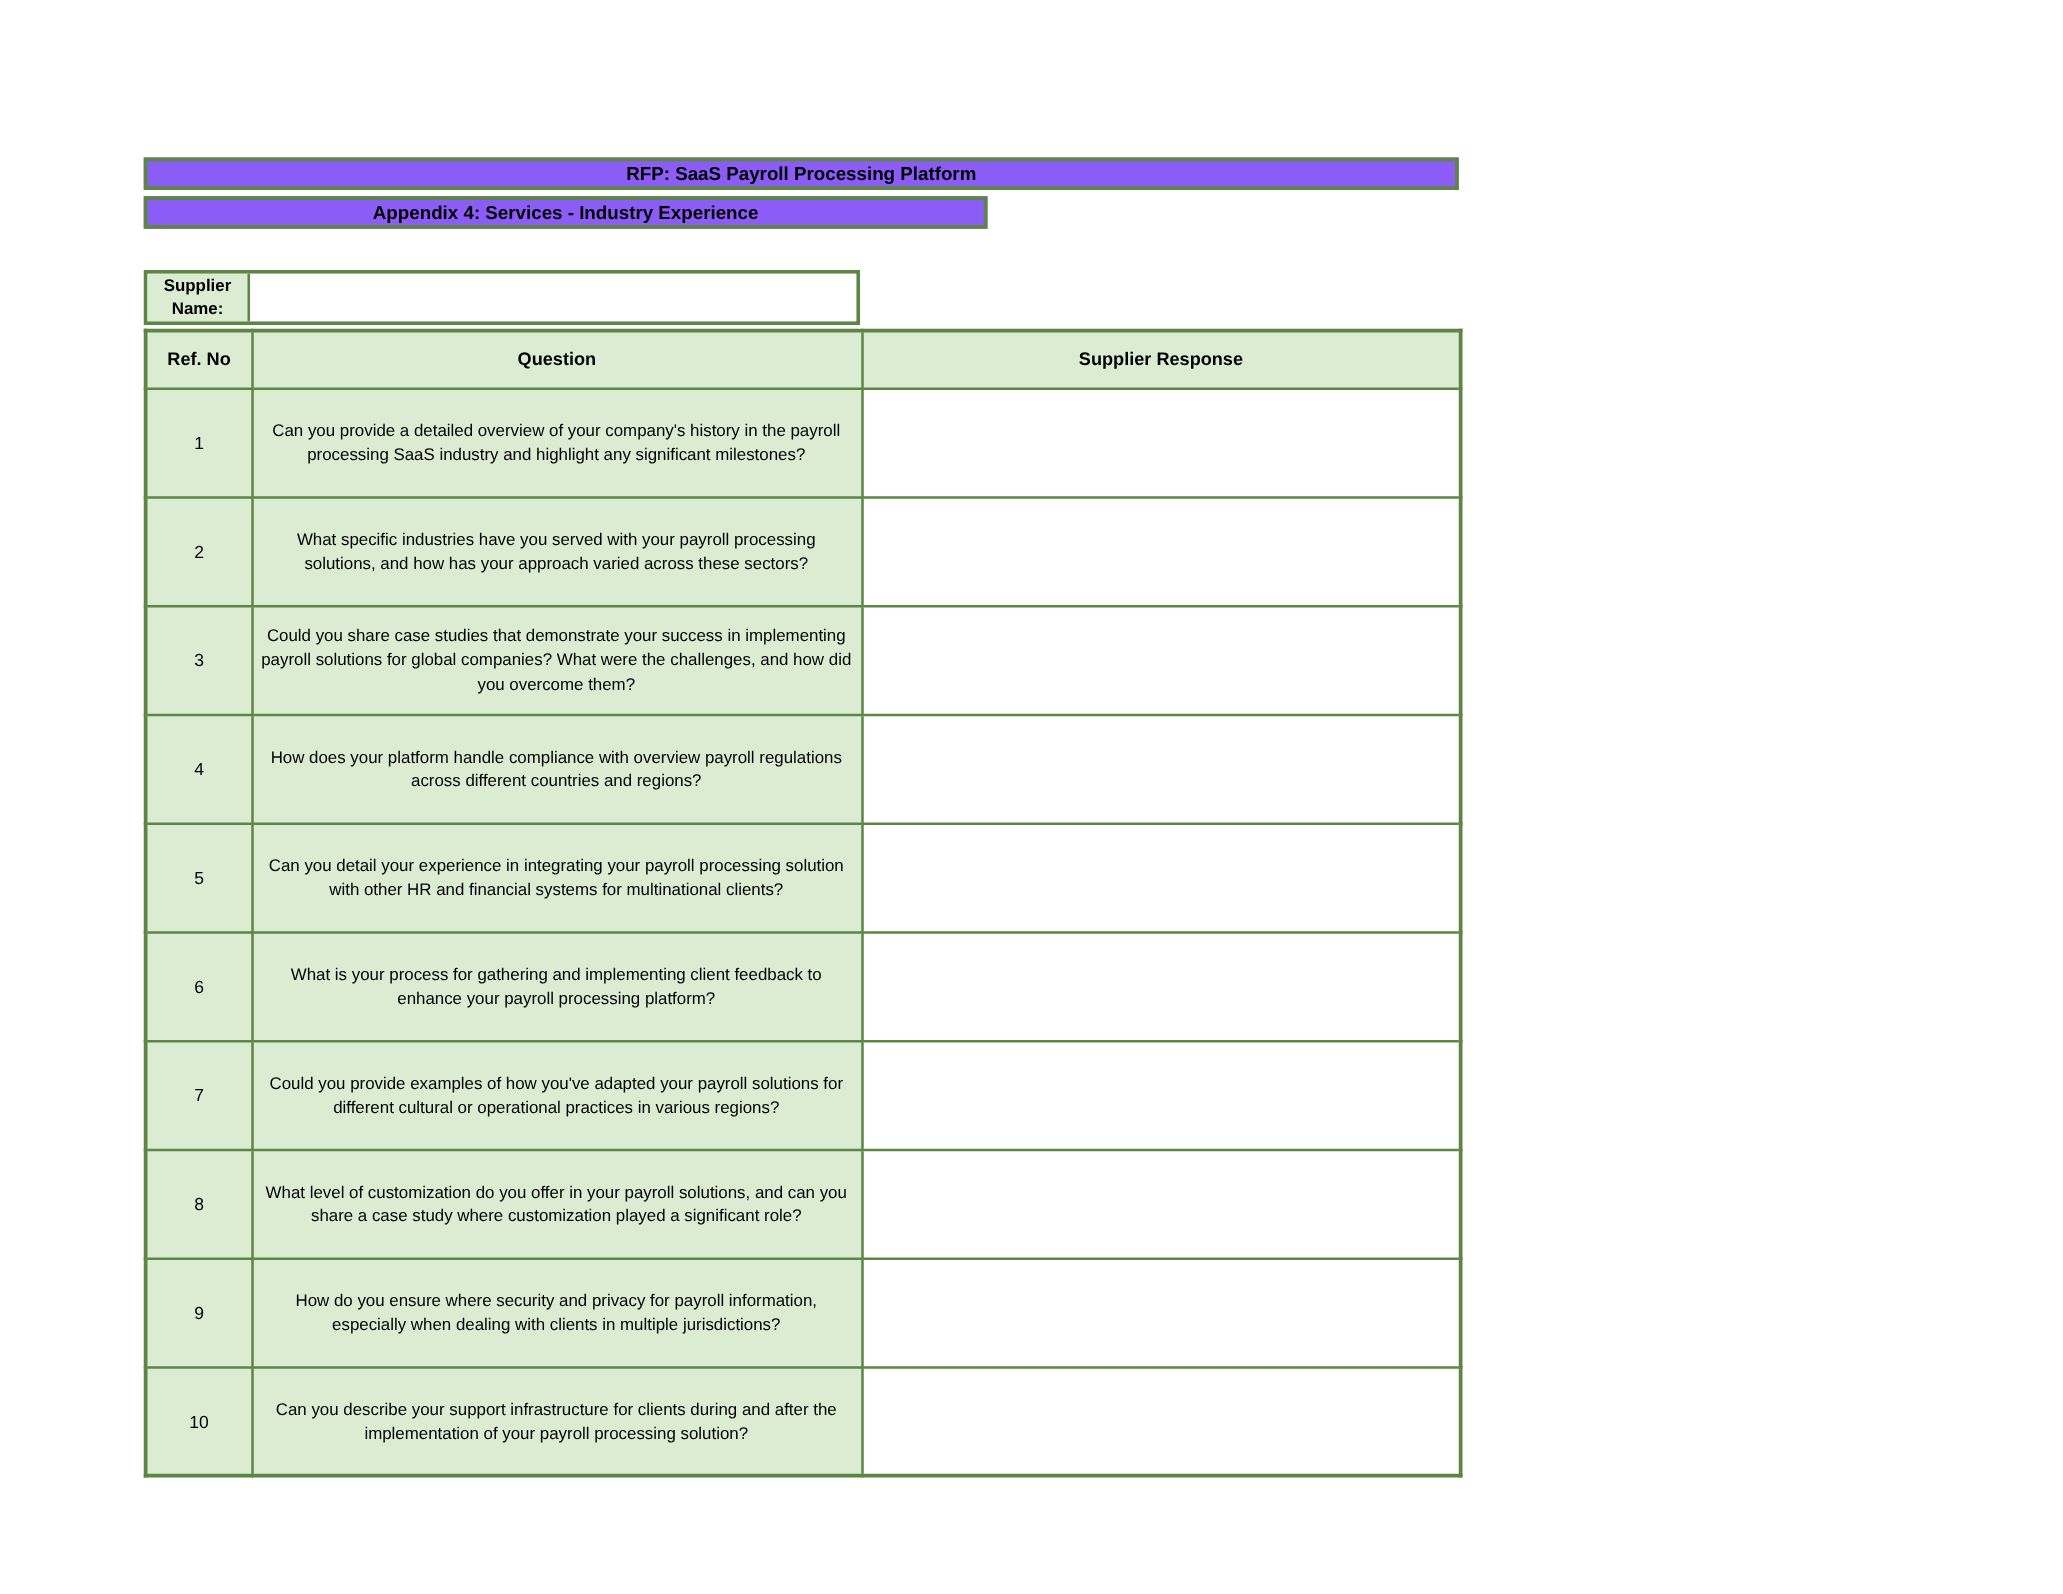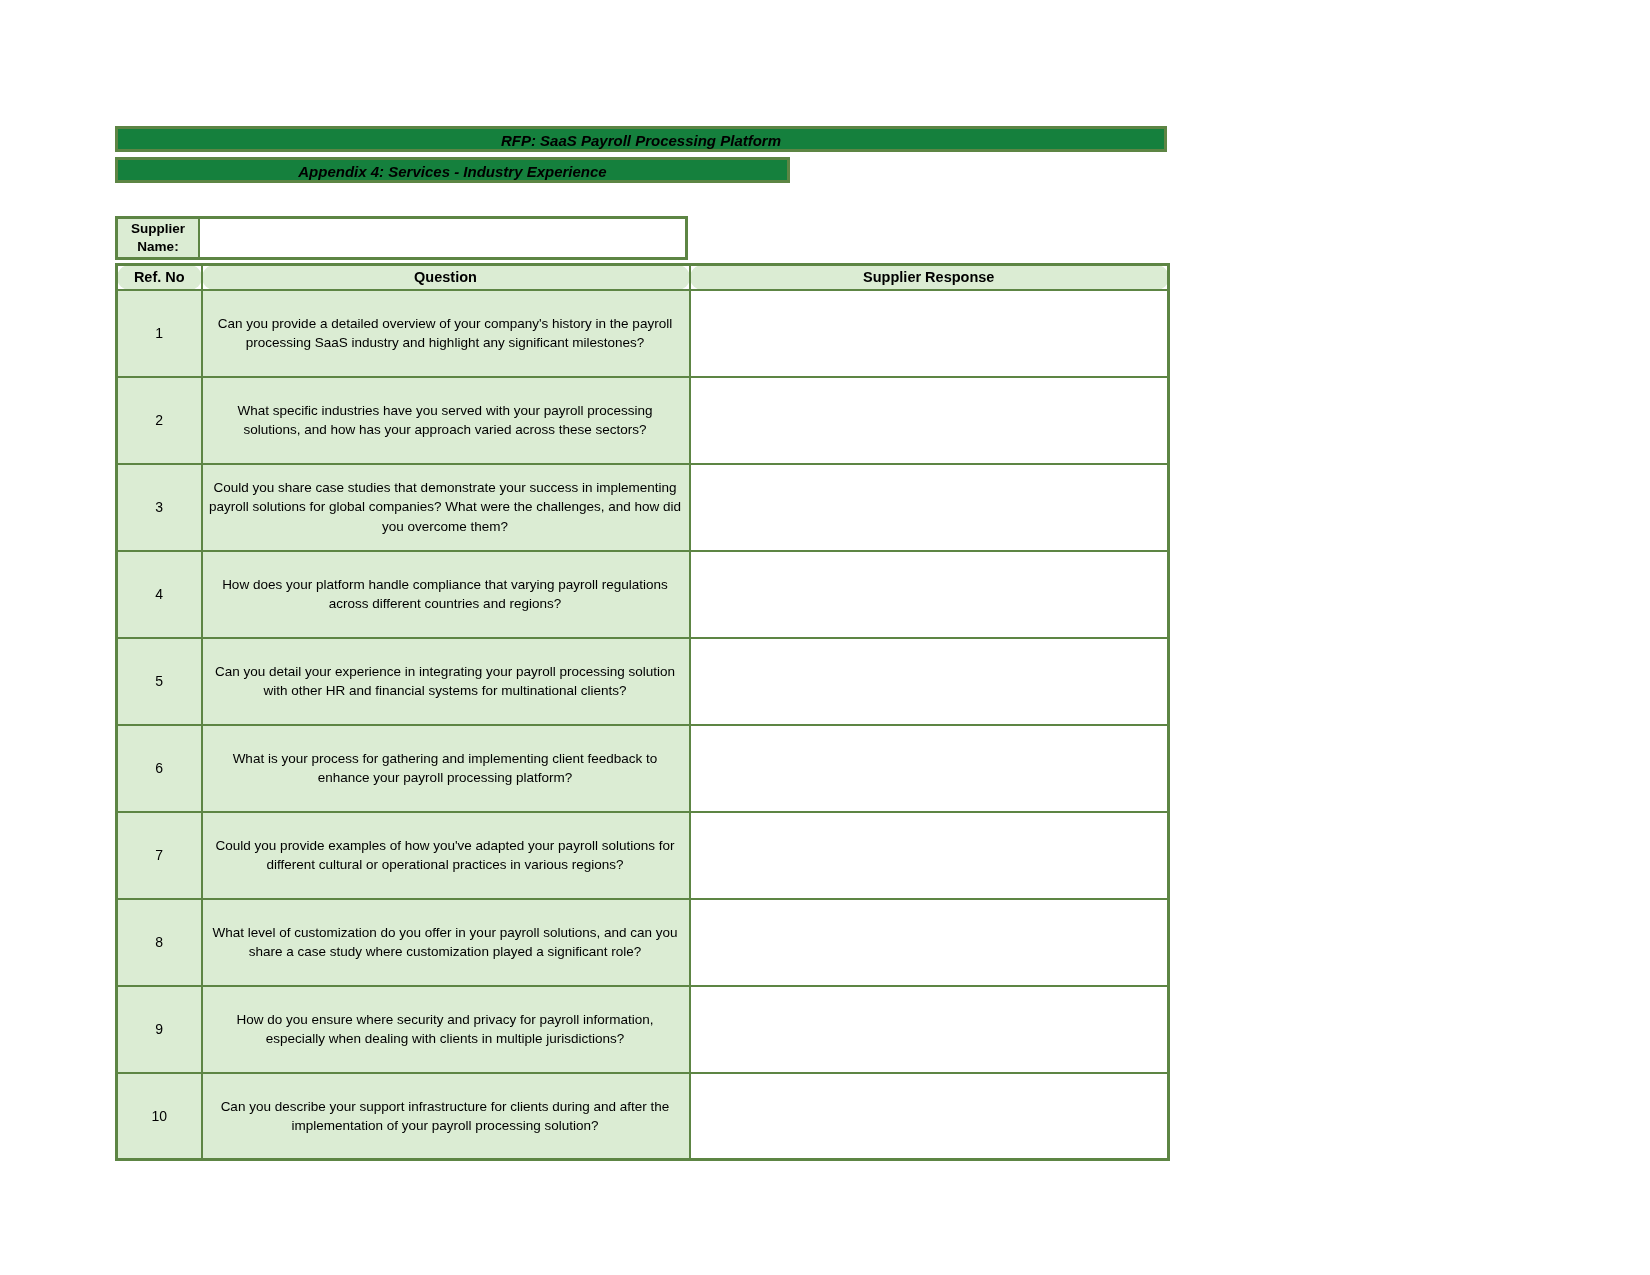--- a/index.html
+++ b/index.html
@@ -5,28 +5,27 @@
   * { margin: 0; padding: 0; box-sizing: border-box; }
   html, body { width: 1650px; height: 1275px; background: #ffffff; }
   body {
     position: relative;
     font-family: "Liberation Sans", sans-serif;
     color: #000000;
   }
 
   .box {
     position: absolute;
-    background: #15803d;
+    background: #8b5cf6;
     border: 3px solid #5d8544;
     display: flex;
-    align-items: flex-end;
+    align-items: center;
     justify-content: center;
     font-weight: bold;
     font-size: 15px;
-    font-style: italic;
   }
 
   #title-box   { left: 115px; top: 126px; width: 1052px; height: 26px; }
   #appendix-box{ left: 115px; top: 157px; width: 675px;  height: 26px; }
 
   #supplier-box {
     position: absolute;
     left: 115px; top: 216px; width: 573px; height: 44px;
     border: 3px solid #5d8544;
     display: flex;
@@ -60,25 +59,24 @@
   #rfp-table col.c-ref  { width: 85px;  }
   #rfp-table col.c-q    { width: 488px; }
   #rfp-table col.c-resp { width: 479px; }
 
   #rfp-table th, #rfp-table td {
     border: 2px solid #5d8544;
     vertical-align: middle;
   }
   #rfp-table th {
     background: #dbecd3;
-    height: 25px;
+    height: 46px;
     font-size: 14.5px;
     font-weight: bold;
     text-align: center;
-    border-radius: 14px;
   }
   #rfp-table td { height: 87px; text-align: center; }
   #rfp-table td.ref {
     background: #dbecd3;
     text-align: center;
     font-size: 14px;
   }
   #rfp-table td.q {
     background: #dbecd3;
     font-size: 13.5px;
@@ -130,21 +128,21 @@
       <td class="q">What specific industries have you served with your payroll processing solutions, and how has your approach varied across these sectors?</td>
       <td class="resp"></td>
     </tr>
       <tr>
       <td class="ref">3</td>
       <td class="q">Could you share case studies that demonstrate your success in implementing payroll solutions for global companies? What were the challenges, and how did you overcome them?</td>
       <td class="resp"></td>
     </tr>
       <tr>
       <td class="ref">4</td>
-      <td class="q">How does your platform handle compliance that varying payroll regulations across different countries and regions?</td>
+      <td class="q">How does your platform handle compliance with overview payroll regulations across different countries and regions?</td>
       <td class="resp"></td>
     </tr>
       <tr>
       <td class="ref">5</td>
       <td class="q">Can you detail your experience in integrating your payroll processing solution with other HR and financial systems for multinational clients?</td>
       <td class="resp"></td>
     </tr>
       <tr>
       <td class="ref">6</td>
       <td class="q">What is your process for gathering and implementing client feedback to enhance your payroll processing platform?</td>

